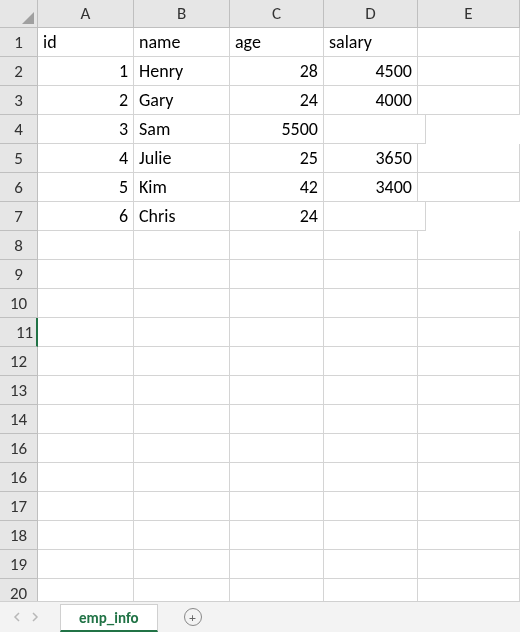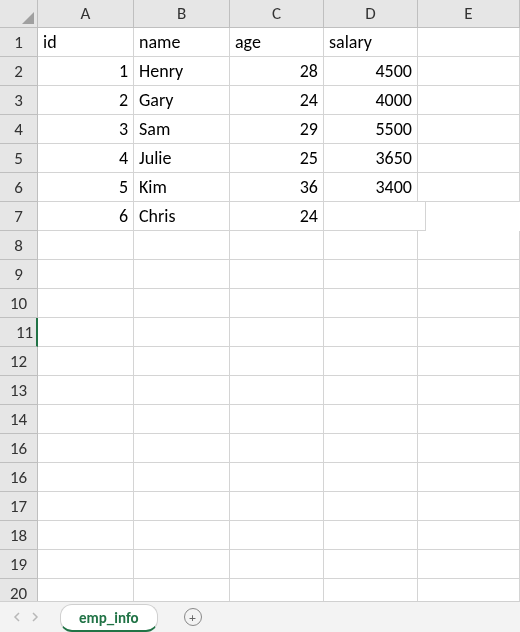--- a/index.html
+++ b/index.html
@@ -141,21 +141,20 @@
       border-right: 1px solid #d0d0d0;
       border-bottom: 2px solid #217346;
       padding: 4px 18px 3px 18px;
       margin-left: 16px;
       font-size: 15px;
       font-weight: bold;
       color: #217346;
       cursor: pointer;
       position: relative;
       top: 1px;
-      border-radius: 12px;
     }
     .add-sheet {
       width: 30px;
       height: 26px;
       margin-left: 20px;
       display: flex;
       align-items: center;
       justify-content: center;
       cursor: pointer;
     }
@@ -230,35 +229,34 @@
           <div class="cell-row">
             <div class="cell col-A num">2</div>
             <div class="cell col-B txt">Gary</div>
             <div class="cell col-C num">24</div>
             <div class="cell col-D num">4000</div>
             <div class="cell col-E txt"></div>
           </div>
           <div class="cell-row">
             <div class="cell col-A num">3</div>
             <div class="cell col-B txt">Sam</div>
-            <div class="cell col-C num">29</div>
             <div class="cell col-D num">5500</div>
             <div class="cell col-E txt"></div>
           </div>
           <div class="cell-row">
             <div class="cell col-A num">4</div>
             <div class="cell col-B txt">Julie</div>
             <div class="cell col-C num">25</div>
             <div class="cell col-D num">3650</div>
             <div class="cell col-E txt"></div>
           </div>
           <div class="cell-row">
             <div class="cell col-A num">5</div>
             <div class="cell col-B txt">Kim</div>
-            <div class="cell col-C num">36</div>
+            <div class="cell col-C num">42</div>
             <div class="cell col-D num">3400</div>
             <div class="cell col-E txt"></div>
           </div>
           <div class="cell-row">
             <div class="cell col-A num">6</div>
             <div class="cell col-B txt">Chris</div>
             <div class="cell col-C num">24</div>
             <div class="cell col-E txt"></div>
           </div>
           <div class="cell-row">

